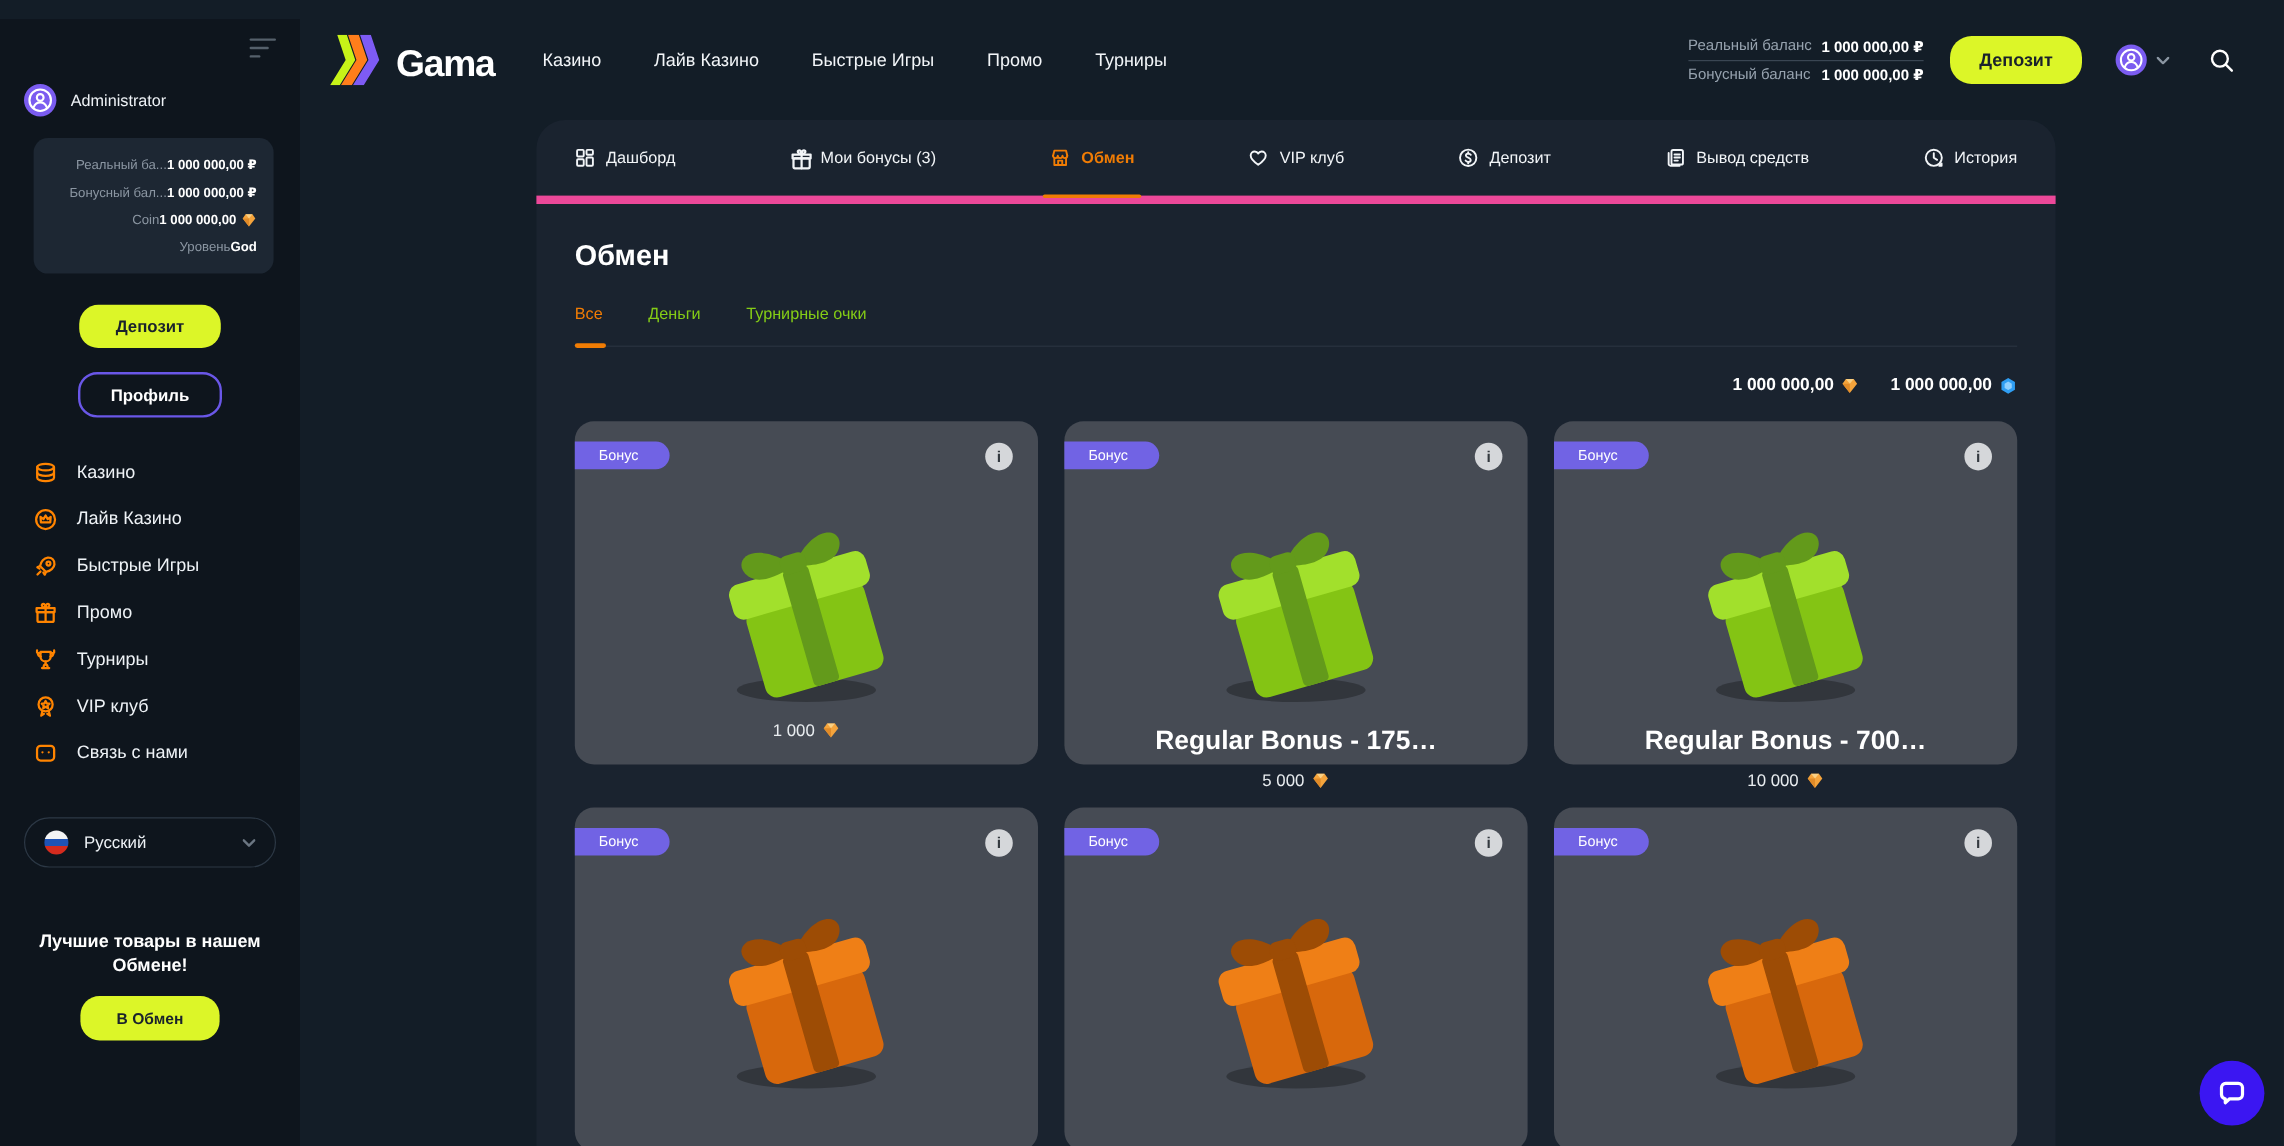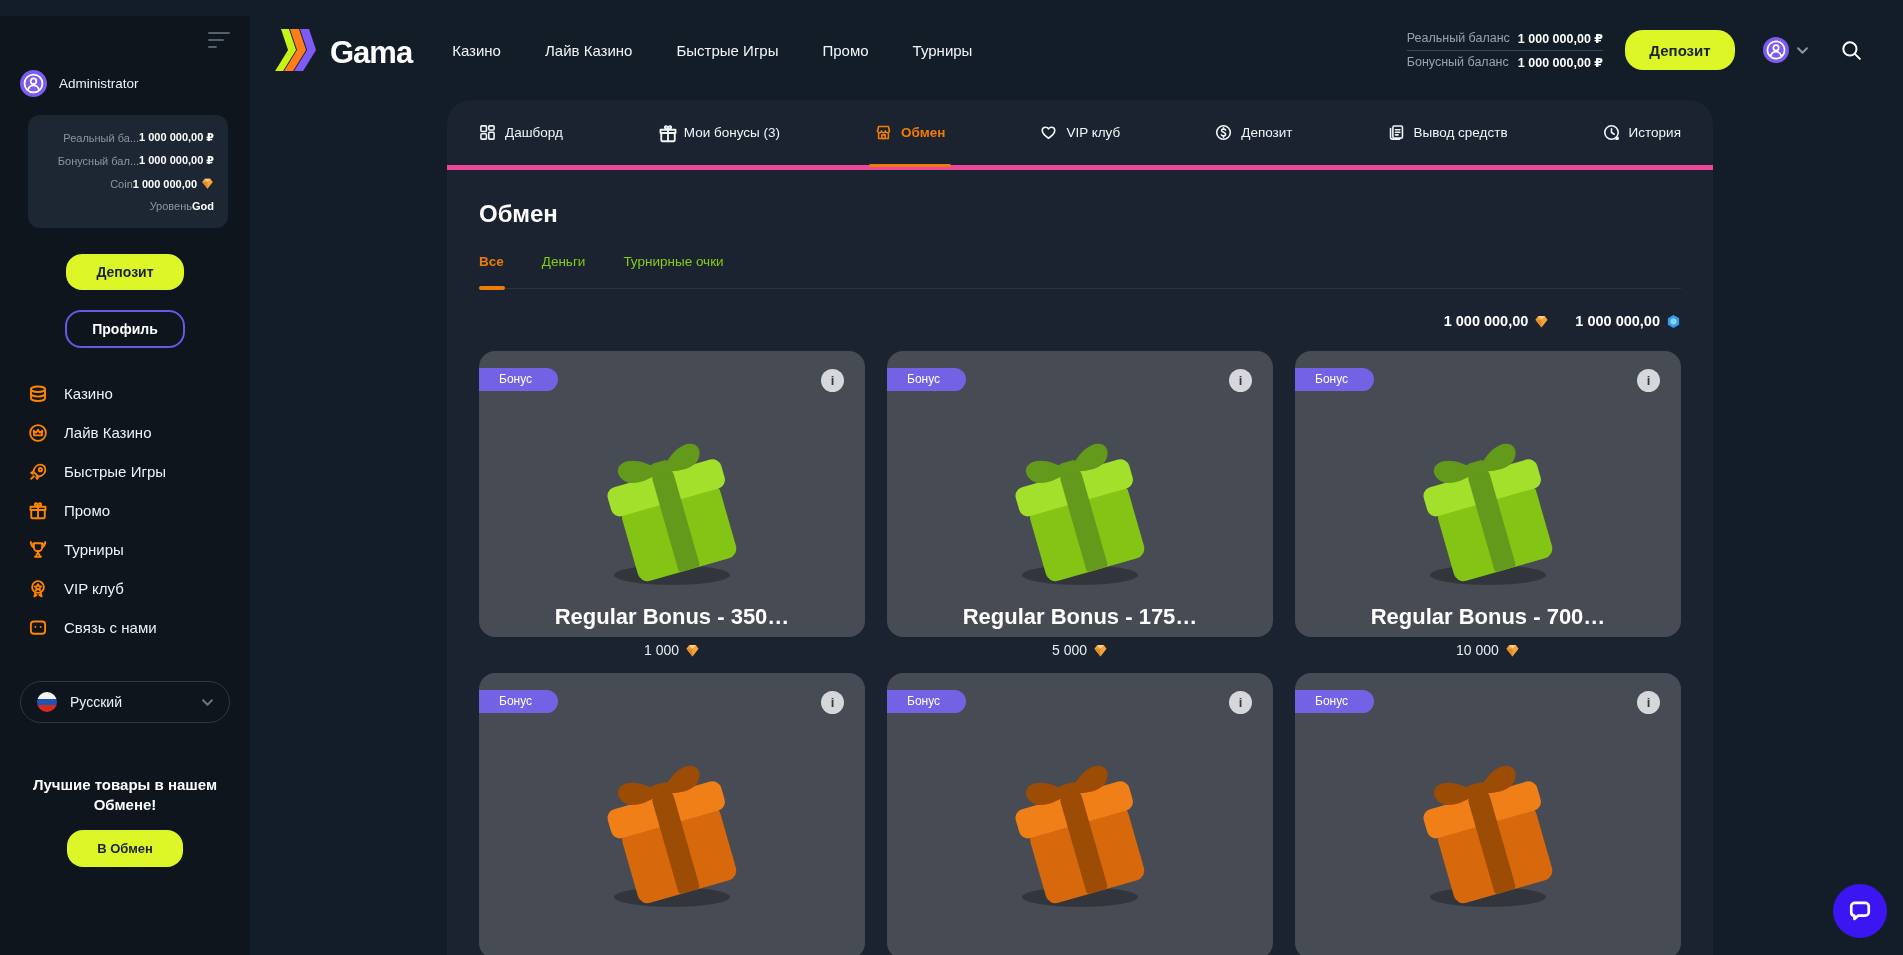--- a/index.html
+++ b/index.html
@@ -55,29 +55,29 @@
   .hbal-row:first-child{border-bottom:1px solid #3a4653}
   .hbal-label{color:#96a2ae}
   .hbal-value{font-weight:bold;color:#fff}
   .btn-hdeposit{width:110px;height:40px;border-radius:18px;background:var(--yellow);color:#1a222c;font-size:15px;margin-left:22px}
   .acct{display:flex;align-items:center;gap:8px;margin-left:28px;cursor:pointer}
   .acct .chev{color:#8b96a2}
   .search{margin-left:32px;color:#fff;cursor:pointer}
 
   
   .panel{position:absolute;left:447px;top:100px;width:1266px;height:855px;background:var(--panel);border-radius:24px 24px 0 0;z-index:1}
-  .tabs{display:flex;justify-content:space-between;align-items:flex-start;height:70px;padding:0 32px;border-bottom:5px solid #ec4899}
+  .tabs{display:flex;justify-content:space-between;align-items:flex-start;height:70px;padding:0 32px;border-bottom:7px solid #ec4899}
   .tab{position:relative;display:flex;align-items:center;gap:9px;height:100%;font-size:13.5px;color:#f2f5f8;cursor:pointer;white-space:nowrap}
   .tab .t-icon{width:17px;height:17px;color:inherit}
   .tab.active{color:var(--orange);font-weight:bold}
   .tab.active::after{content:"";position:absolute;left:-6px;right:-6px;bottom:-2px;height:3px;background:var(--orange);border-radius:3px}
   .panel-title{margin:30px 32px 0;font-size:24px;font-weight:bold}
   .filters{display:flex;gap:38px;margin:26px 32px 0;padding-bottom:19px;border-bottom:1px solid #2a3440}
   .filter{position:relative;font-size:13.5px;color:#84cc16;cursor:pointer}
-  .filter.active{color:var(--orange);font-weight:bold}
+  .filter.active{color:var(--orange);font-weight:normal}
   .filter.active::after{content:"";position:absolute;left:0;bottom:-21px;width:26px;height:4px;background:var(--orange);border-radius:3px}
   .wallet{display:flex;justify-content:flex-end;align-items:center;gap:26px;margin:24px 32px 0}
   .wallet-item{display:flex;align-items:center;gap:6px;font-size:14.5px;font-weight:bold}
   .gem{width:15px;height:15px}
   .gem.sm{width:13px;height:13px}
 
   .grid{display:grid;grid-template-columns:repeat(3,1fr);gap:36px 22px;margin:22px 32px 0}
   .card{position:relative;height:286px;background:var(--card);border-radius:16px;cursor:pointer}
   .badge{position:absolute;left:0;top:17px;height:23px;line-height:23px;padding:0 26px 0 20px;background:var(--purple);color:#fff;font-size:12px;border-radius:0 12px 12px 0}
   .info{position:absolute;right:21px;top:18px;width:23px;height:23px;border-radius:50%;background:#d5d7da;color:#33393f;font-weight:bold;font-size:13px;display:flex;align-items:center;justify-content:center;cursor:pointer}
@@ -402,21 +402,20 @@
             <g transform="rotate(-16 95 90)">
               <rect x="44" y="78" width="102" height="76" rx="10" class="g-body"></rect>
               <rect x="36" y="54" width="118" height="30" rx="9" class="g-lid"></rect>
               <rect x="84" y="54" width="22" height="100" rx="4" class="g-ribbon"></rect>
               <path d="M95,52 C68,20 44,34 56,50 C64,60 82,56 95,52 Z" class="g-ribbon"></path>
               <path d="M95,52 C122,20 146,34 134,50 C126,60 108,56 95,52 Z" class="g-ribbon"></path>
               <rect x="84" y="42" width="22" height="16" rx="6" class="g-ribbon"></rect>
             </g>
           </svg>
         </div>
-        <div class="card-title">Regular Bonus - 350…</div>
         <div class="card-price">
           <span>1 000</span>
           <svg class="gem " viewBox="0 0 16 16">
             <polygon points="4.5,2 11.5,2 14.5,6.2 8,14.5 1.5,6.2" fill="#f5a43c"></polygon>
             <polygon points="4.5,2 8,6.2 11.5,2" fill="#fad083"></polygon>
             <polygon points="1.5,6.2 8,6.2 8,14.5" fill="#e18b28"></polygon>
           </svg>
         </div>
       </div>
       <div class="card">

